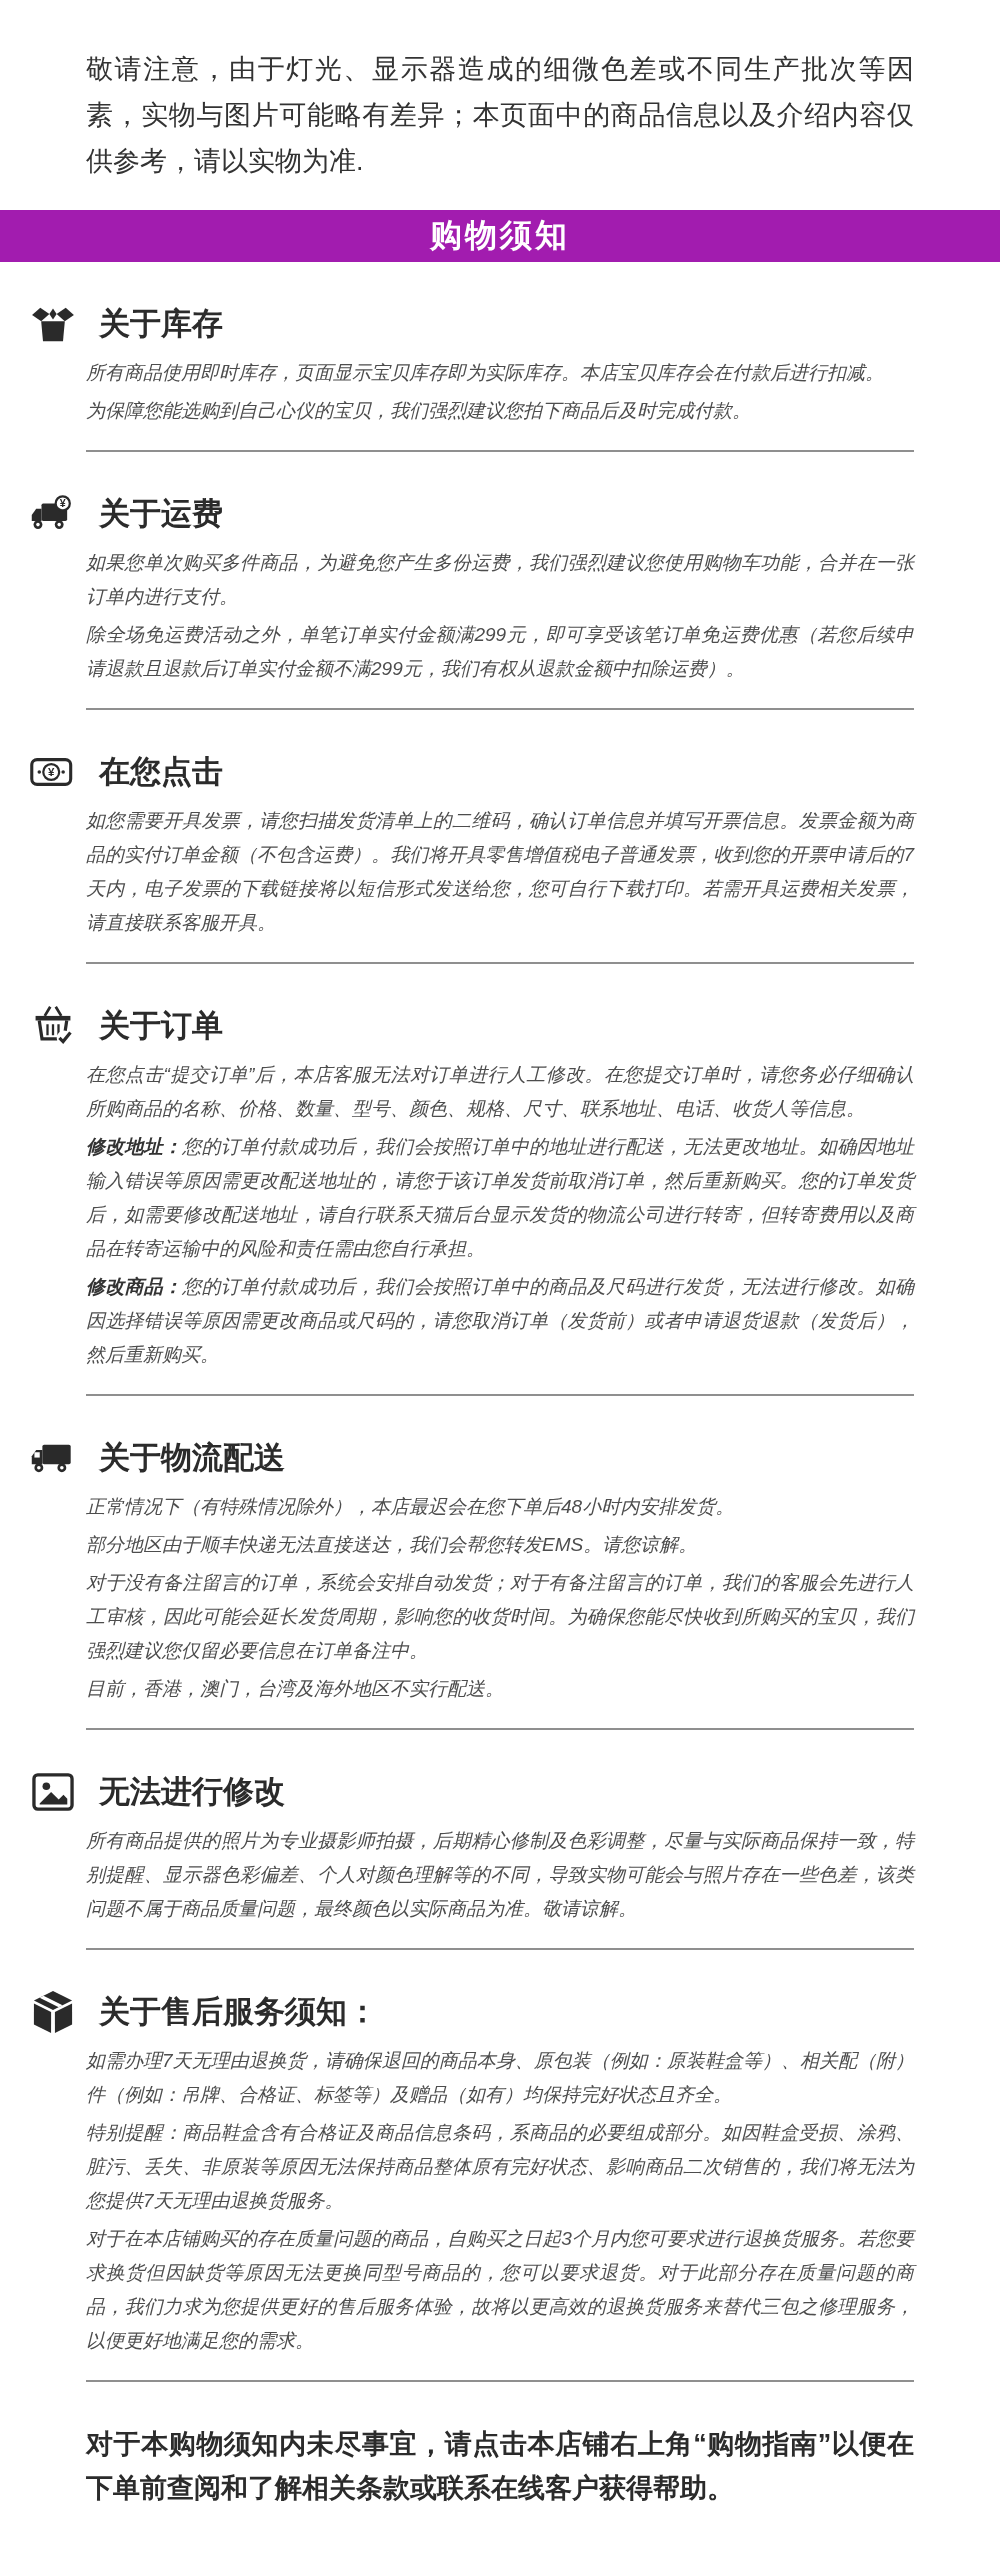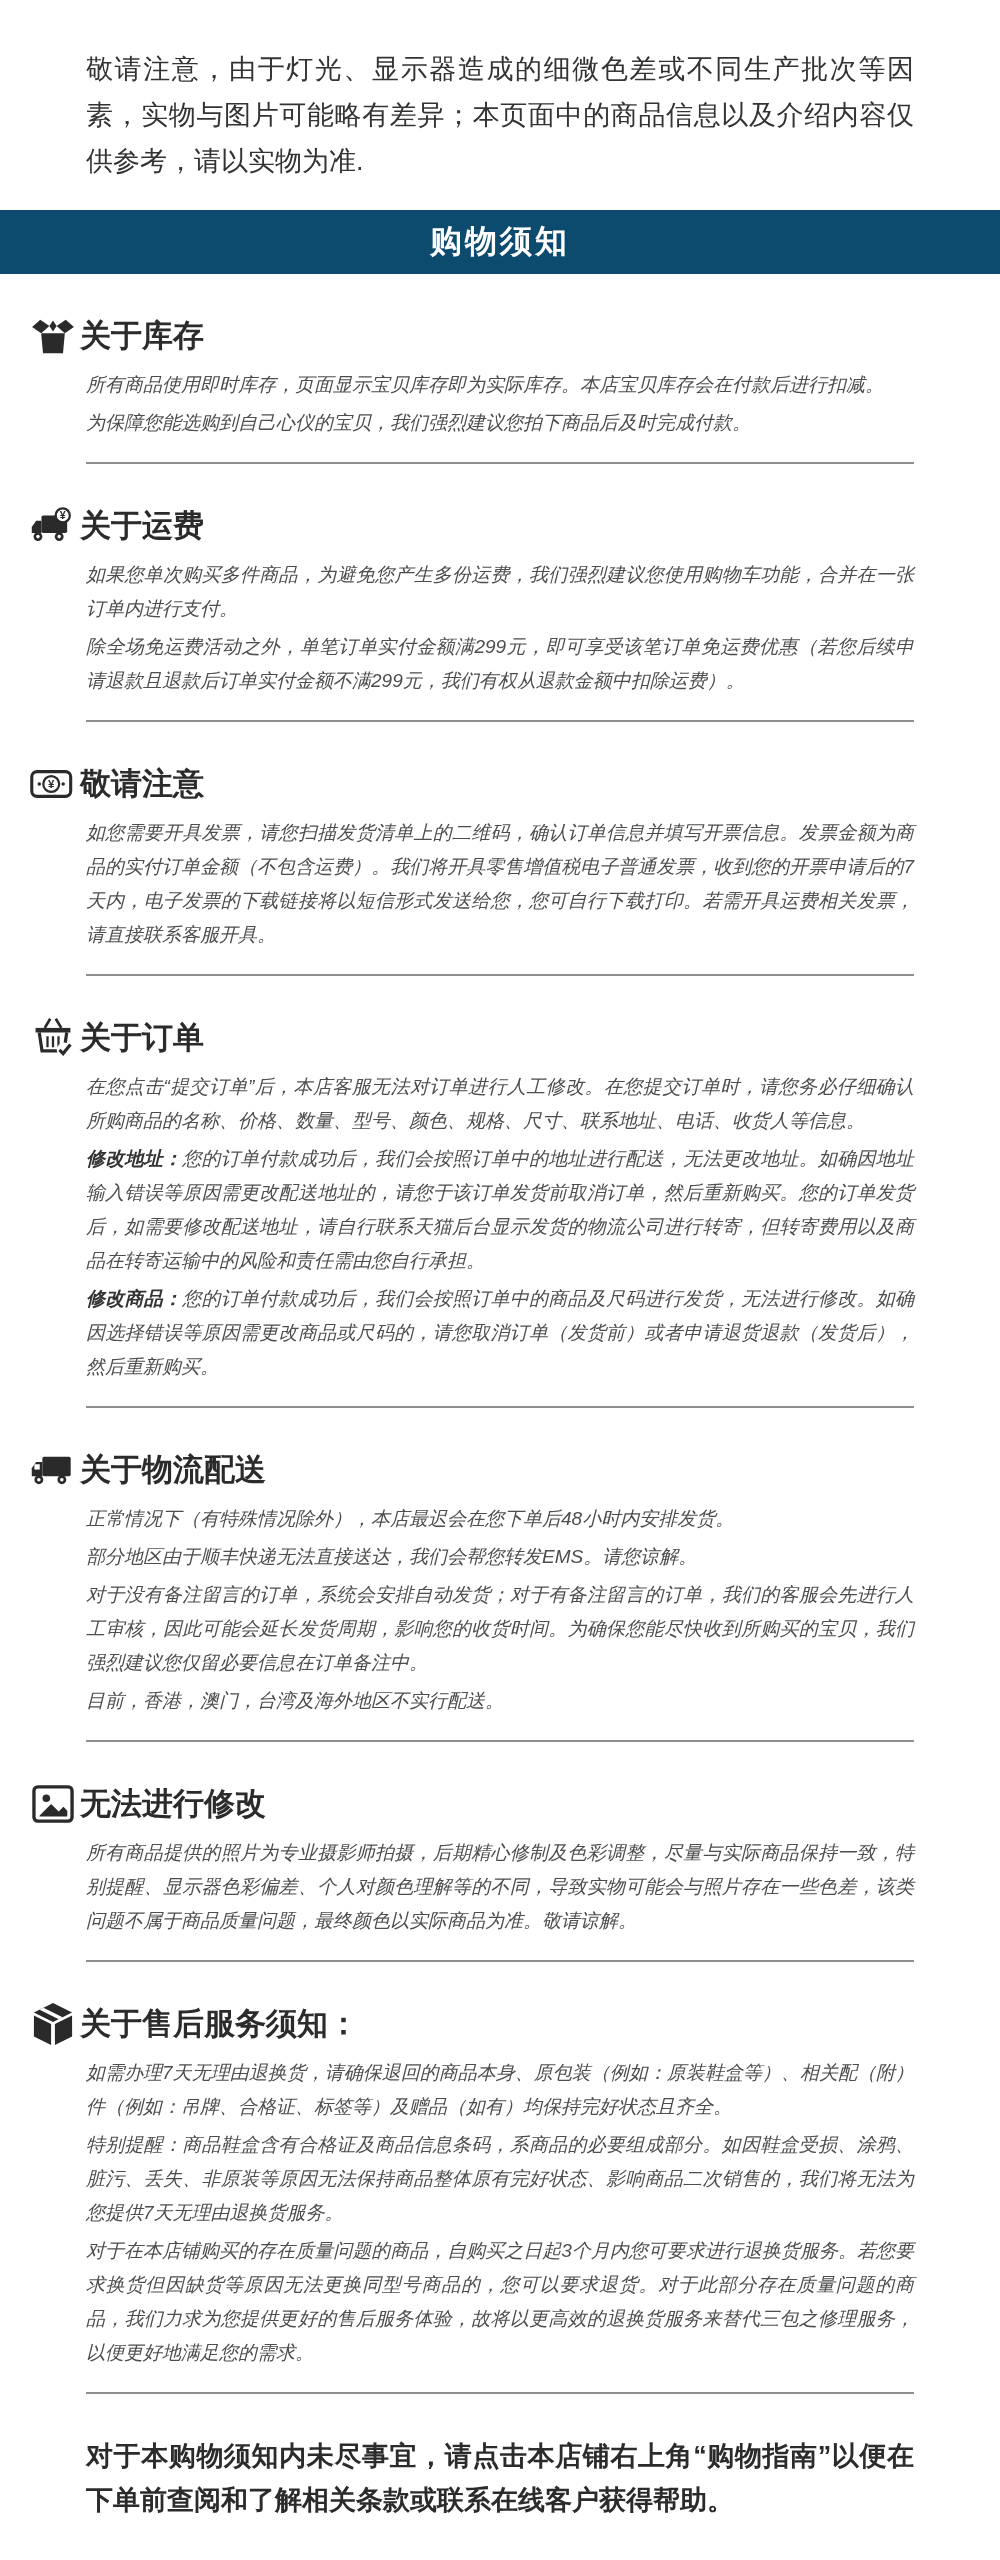--- a/index.html
+++ b/index.html
@@ -6,29 +6,29 @@
   .page {
     width:1000px; min-height:2560px; margin:0 auto; background:#ffffff;
     font-family:"Liberation Sans","DejaVu Sans",sans-serif;
     -webkit-font-smoothing:antialiased;
   }
   .intro {
     margin:46px 86px 0; font-size:27px; font-weight:normal; color:#333333;
     line-height:46px; text-align:justify;
   }
   .banner {
-    margin-top:26px; height:64px; background:#0c4a6e;
+    margin-top:26px; height:52px; background:#a21caf;
     display:flex; align-items:center; justify-content:center;
   }
   .banner-title {
     color:#ffffff; font-size:32px; font-weight:bold; letter-spacing:3px;
   }
   .sections { padding:0 86px; }
   .section-head {
-    display:flex; align-items:center; gap:4px;
+    display:flex; align-items:center; gap:23px;
     margin:40px 0 0 -56px;
   }
   .section-icon {
     width:46px; height:44px; flex:none;
     display:flex; align-items:center; justify-content:center;
   }
   .section-title { margin:0; font-size:31px; font-weight:bold; color:#2b2b2b; line-height:42px; }
   .section-body { margin-top:10px;font-style:italic; }
   .para {
     margin:0 0 4px 0; font-size:19px; line-height:34px; color:#4d4d4d;
@@ -102,21 +102,21 @@
     <div class="section-head">
       <span class="section-icon">
             <svg width="48" height="38" viewBox="0 0 52 40">
               <rect x="2" y="6" width="44" height="28" rx="6" fill="none" stroke="#2a2a2a" stroke-width="3.5"></rect>
               <circle cx="24" cy="20" r="9" fill="none" stroke="#2a2a2a" stroke-width="2.5"></circle>
               <circle cx="10.5" cy="20" r="2" fill="#2a2a2a"></circle>
               <circle cx="37.5" cy="20" r="2" fill="#2a2a2a"></circle>
               <text x="24" y="25" text-anchor="middle" font-size="13" font-weight="bold" fill="#2a2a2a">¥</text>
             </svg>
           </span>
-      <h2 class="section-title">敬请注意</h2>
+      <h2 class="section-title">在您点击</h2>
     </div>
     <div class="section-body">
           <p class="para">如您需要开具发票，请您扫描发货清单上的二维码，确认订单信息并填写开票信息。发票金额为商品的实付订单金额（不包含运费）。我们将开具零售增值税电子普通发票，收到您的开票申请后的7天内，电子发票的下载链接将以短信形式发送给您，您可自行下载打印。若需开具运费相关发票，请直接联系客服开具。</p>
         </div>
     <hr class="divider">
   </section>
 
   <section class="section">
     <div class="section-head">
       <span class="section-icon">

